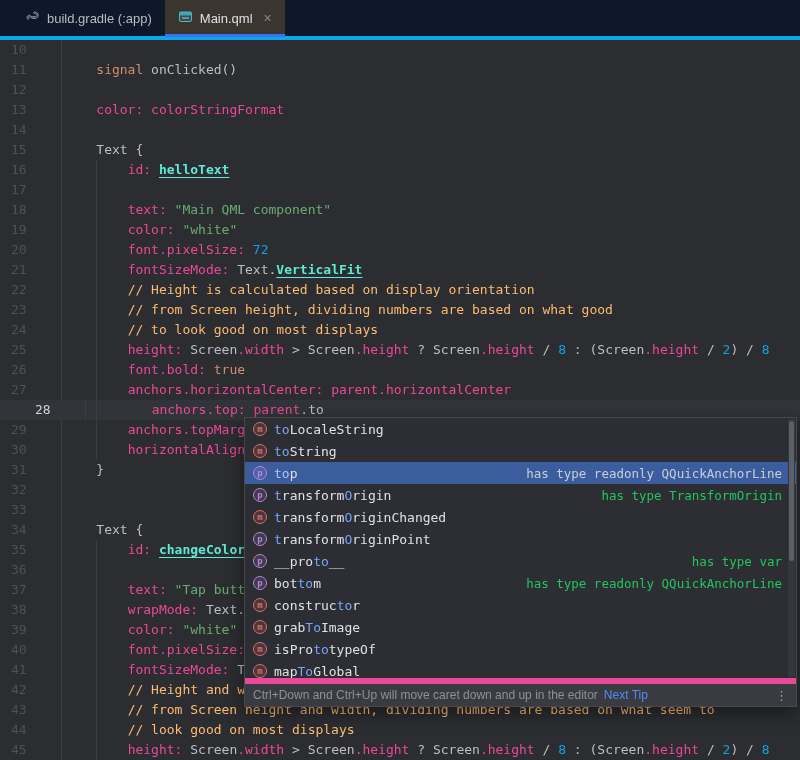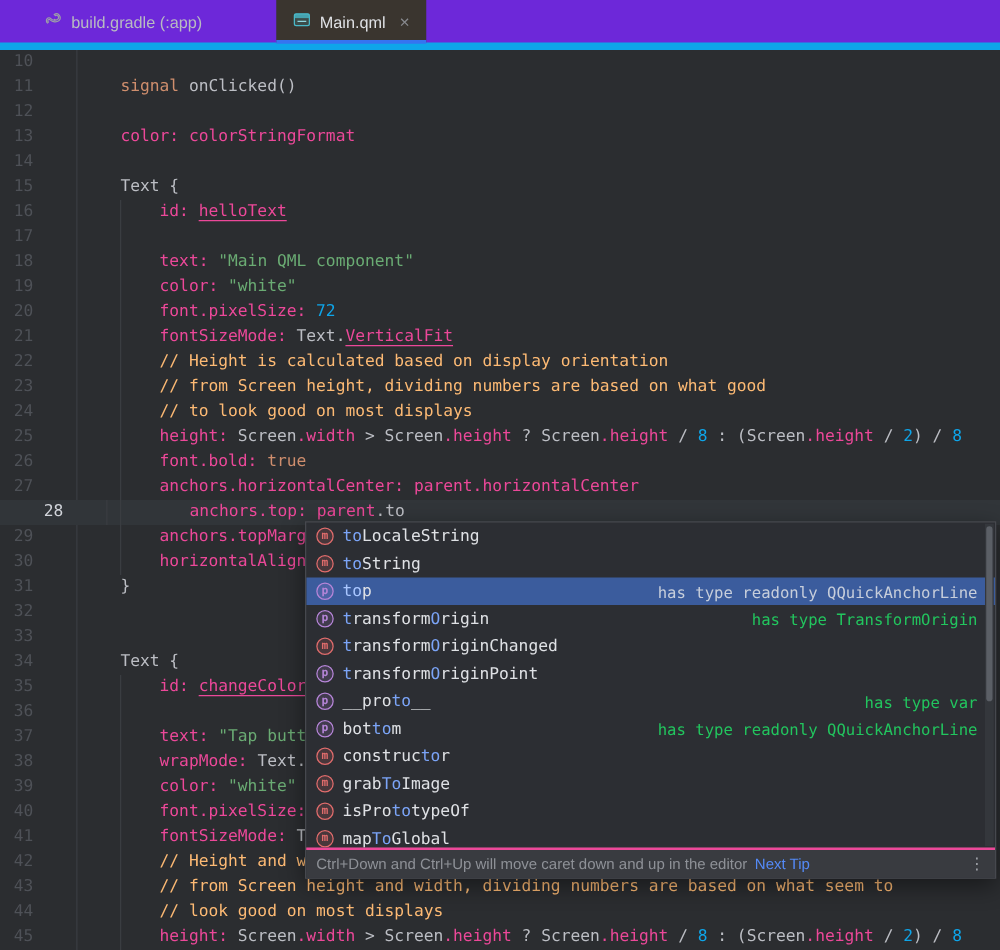--- a/index.html
+++ b/index.html
@@ -1,44 +1,44 @@
 <!DOCTYPE html>
 <html><head>
 <meta charset="utf-8">
 <style>
   html,body{margin:0;padding:0;background:#2b2d30;}
   #screen{position:relative;width:800px;height:760px;overflow:hidden;background:#2b2d30;
           font-family:"Liberation Sans","DejaVu Sans",sans-serif;}
 
   
-  .tabbar{display:flex;align-items:stretch;height:40px;background:#6d28d9;
-          border-bottom:6px solid #0ea5e9;padding-left:22px;box-sizing:border-box;}
+  .tabbar{display:flex;align-items:stretch;height:40px;background:#0f172a;
+          border-bottom:4px solid #0ea5e9;padding-left:12px;box-sizing:border-box;}
   .tab{display:flex;align-items:center;gap:7px;padding:0 13px;position:relative;
        font-size:13px;color:#b8bbc1;cursor:default;}
-  .tab.active{background:#3a352f;color:#dfe1e5;margin-left:46px;}
+  .tab.active{background:#3a352f;color:#dfe1e5;}
   .tab.active::after{content:"";position:absolute;left:0;right:0;bottom:-1px;height:3px;background:#3574f0;}
   .tab .close{margin-left:4px;color:#87898e;font-size:14px;line-height:1;}
 
   
   .editor{position:absolute;top:40px;left:0;right:0;bottom:0;
           font-family:"DejaVu Sans Mono","Liberation Mono",monospace;
           font-size:13px;line-height:20px;}
   .row{display:flex;height:20px;white-space:pre;}
   .row.cur{background:#313539;padding-left:24px;}
   .ln{box-sizing:border-box;width:62px;flex:0 0 62px;padding-left:11px;
       color:#4e5157;border-right:1px solid #3a3d41;}
   .row.cur .ln{color:#d1d4da;}
   .cl{padding-left:3px;}
   .tk-pl{color:#bcbec4;}
   .tk-kw{color:#cf8e6d;}
   .tk-prop{color:#ec4899;}
   .tk-str{color:#6aab73;}
   .tk-num{color:#0ea5e9;}
   .tk-com{color:#fdba74;}
-  .tk-plu{color:#ec4899;text-decoration:underline;text-underline-offset:3px;}
+  .tk-plu{color:#5eead4;text-decoration:underline;text-underline-offset:3px;font-weight:bold;}
   .guide{position:absolute;width:1px;background:#3a3d41;}
 
   
   .popup{position:absolute;left:244px;top:417px;width:553px;background:#2c2e33;
          border:1px solid #46484e;box-sizing:border-box;z-index:5;
          box-shadow:0 6px 18px rgba(0,0,0,.45);}
   .popup-body{height:260px;overflow:hidden;position:relative;}
   .pr{display:flex;align-items:center;height:22px;padding:0 14px 0 8px;
       font-family:"DejaVu Sans Mono","Liberation Mono",monospace;font-size:13px;color:#dfe1e5;}
   .pr.sel{background:#3b5c9d;}
@@ -48,21 +48,21 @@
   .pr.sel .type{color:#c7cedb;}
   .ic{flex:0 0 14px;width:14px;height:14px;border-radius:50%;margin-right:7px;
       display:flex;align-items:center;justify-content:center;
       font:bold 9px/1 "DejaVu Sans Mono",monospace;box-sizing:border-box;}
   .ic-m{border:1.4px solid #e06c6c;color:#e06c6c;background:rgba(224,108,108,.16);}
   .ic-p{border:1.4px solid #b685d8;color:#b685d8;background:rgba(182,133,216,.16);}
   .psb-track{position:absolute;top:1px;right:1px;width:7px;height:258px;background:#34373c;}
   .psb-thumb{position:absolute;top:2px;left:1px;width:5px;height:140px;background:#5b5f66;border-radius:3px;}
 
   .popup-footer{display:flex;align-items:center;height:22px;background:#393b40;
-                border-top:2px solid #ec4899;padding:0 8px;font-size:12px;color:#8e9197;}
+                border-top:6px solid #ec4899;padding:0 8px;font-size:12px;color:#8e9197;}
   .popup-footer .tip{white-space:pre;}
   .popup-footer .link{color:#548af7;margin-left:6px;}
   .popup-footer .dots{margin-left:auto;color:#9da0a6;font-size:13px;}
 </style>
 </head>
 <body>
 
 <div id="screen">
 
   <div class="tabbar">

